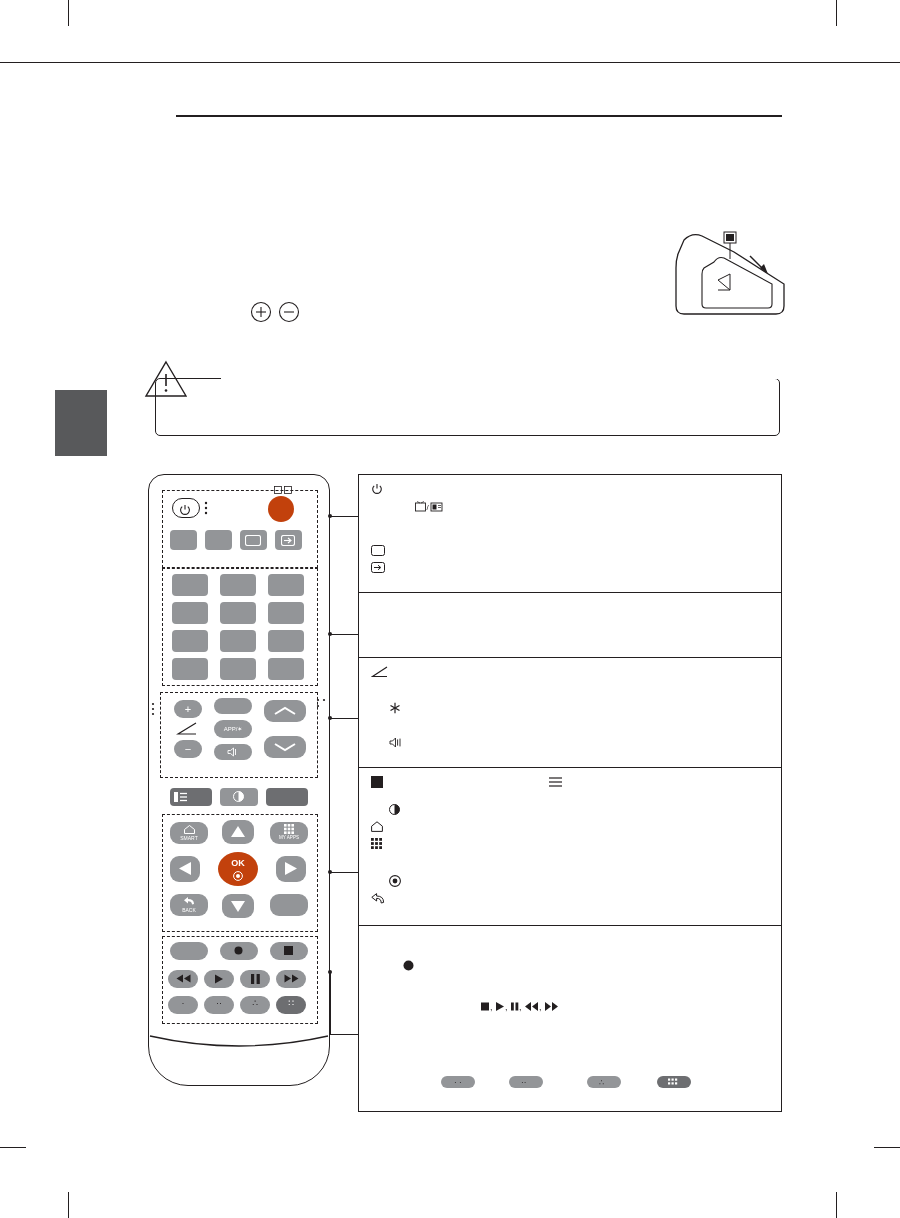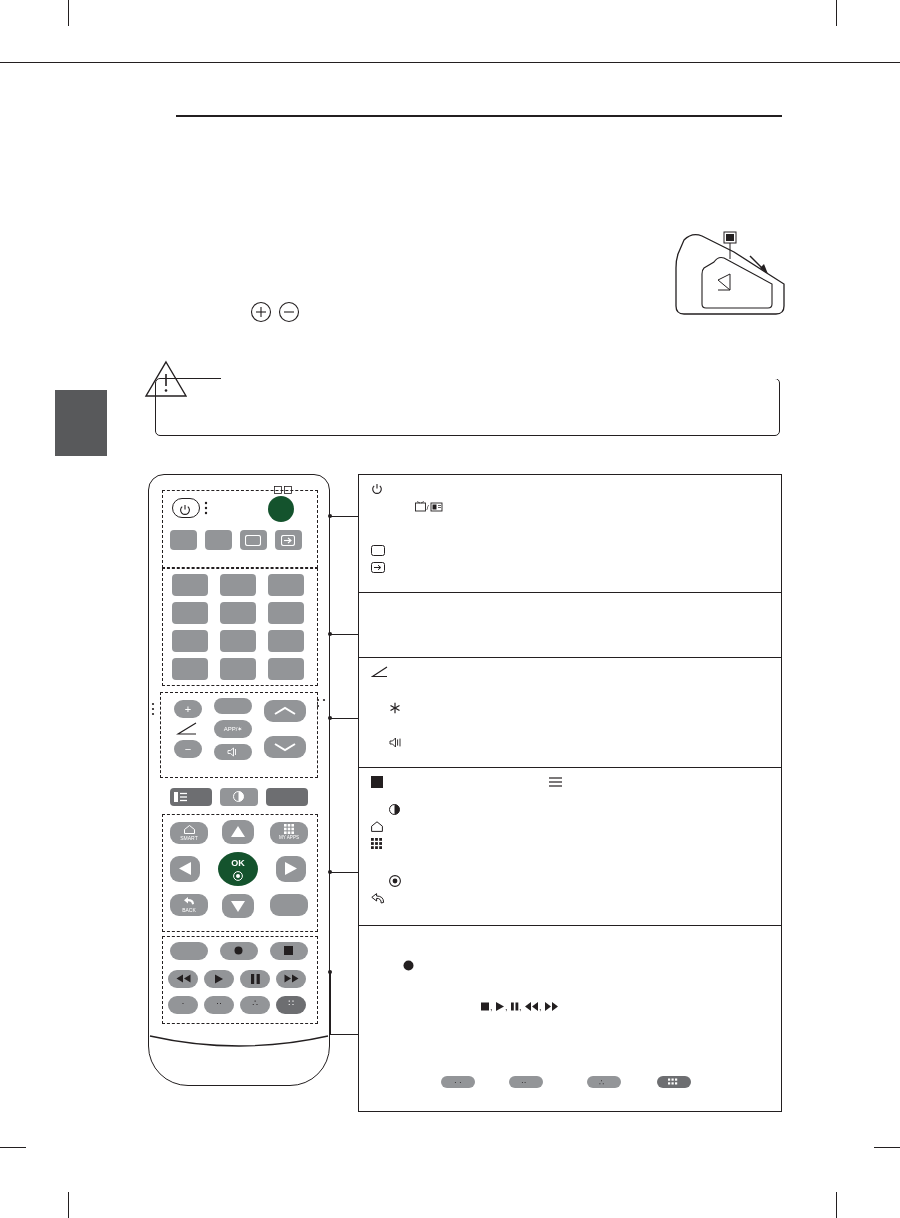--- a/index.html
+++ b/index.html
@@ -100,21 +100,21 @@
     border-radius: 16px 16px 40px 40px;
     box-sizing: border-box;
     background: #ffffff;
   }
   .btn {
     position: absolute;
     background: #939598;
     border-radius: 4px;
   }
   .btn.dark { background: #6d6e71; }
-  .btn.round { border-radius: 50%; background: #14532d; }
+  .btn.round { border-radius: 50%; background: #c2410c; }
   .btn.pill { border-radius: 9px; }
   .btn-label {
     position: absolute;
     color: #ffffff;
     font-size: 6px;
     text-align: center;
     width: 100%;
     font-family: "Liberation Sans", sans-serif;
     line-height: 1;
   }

